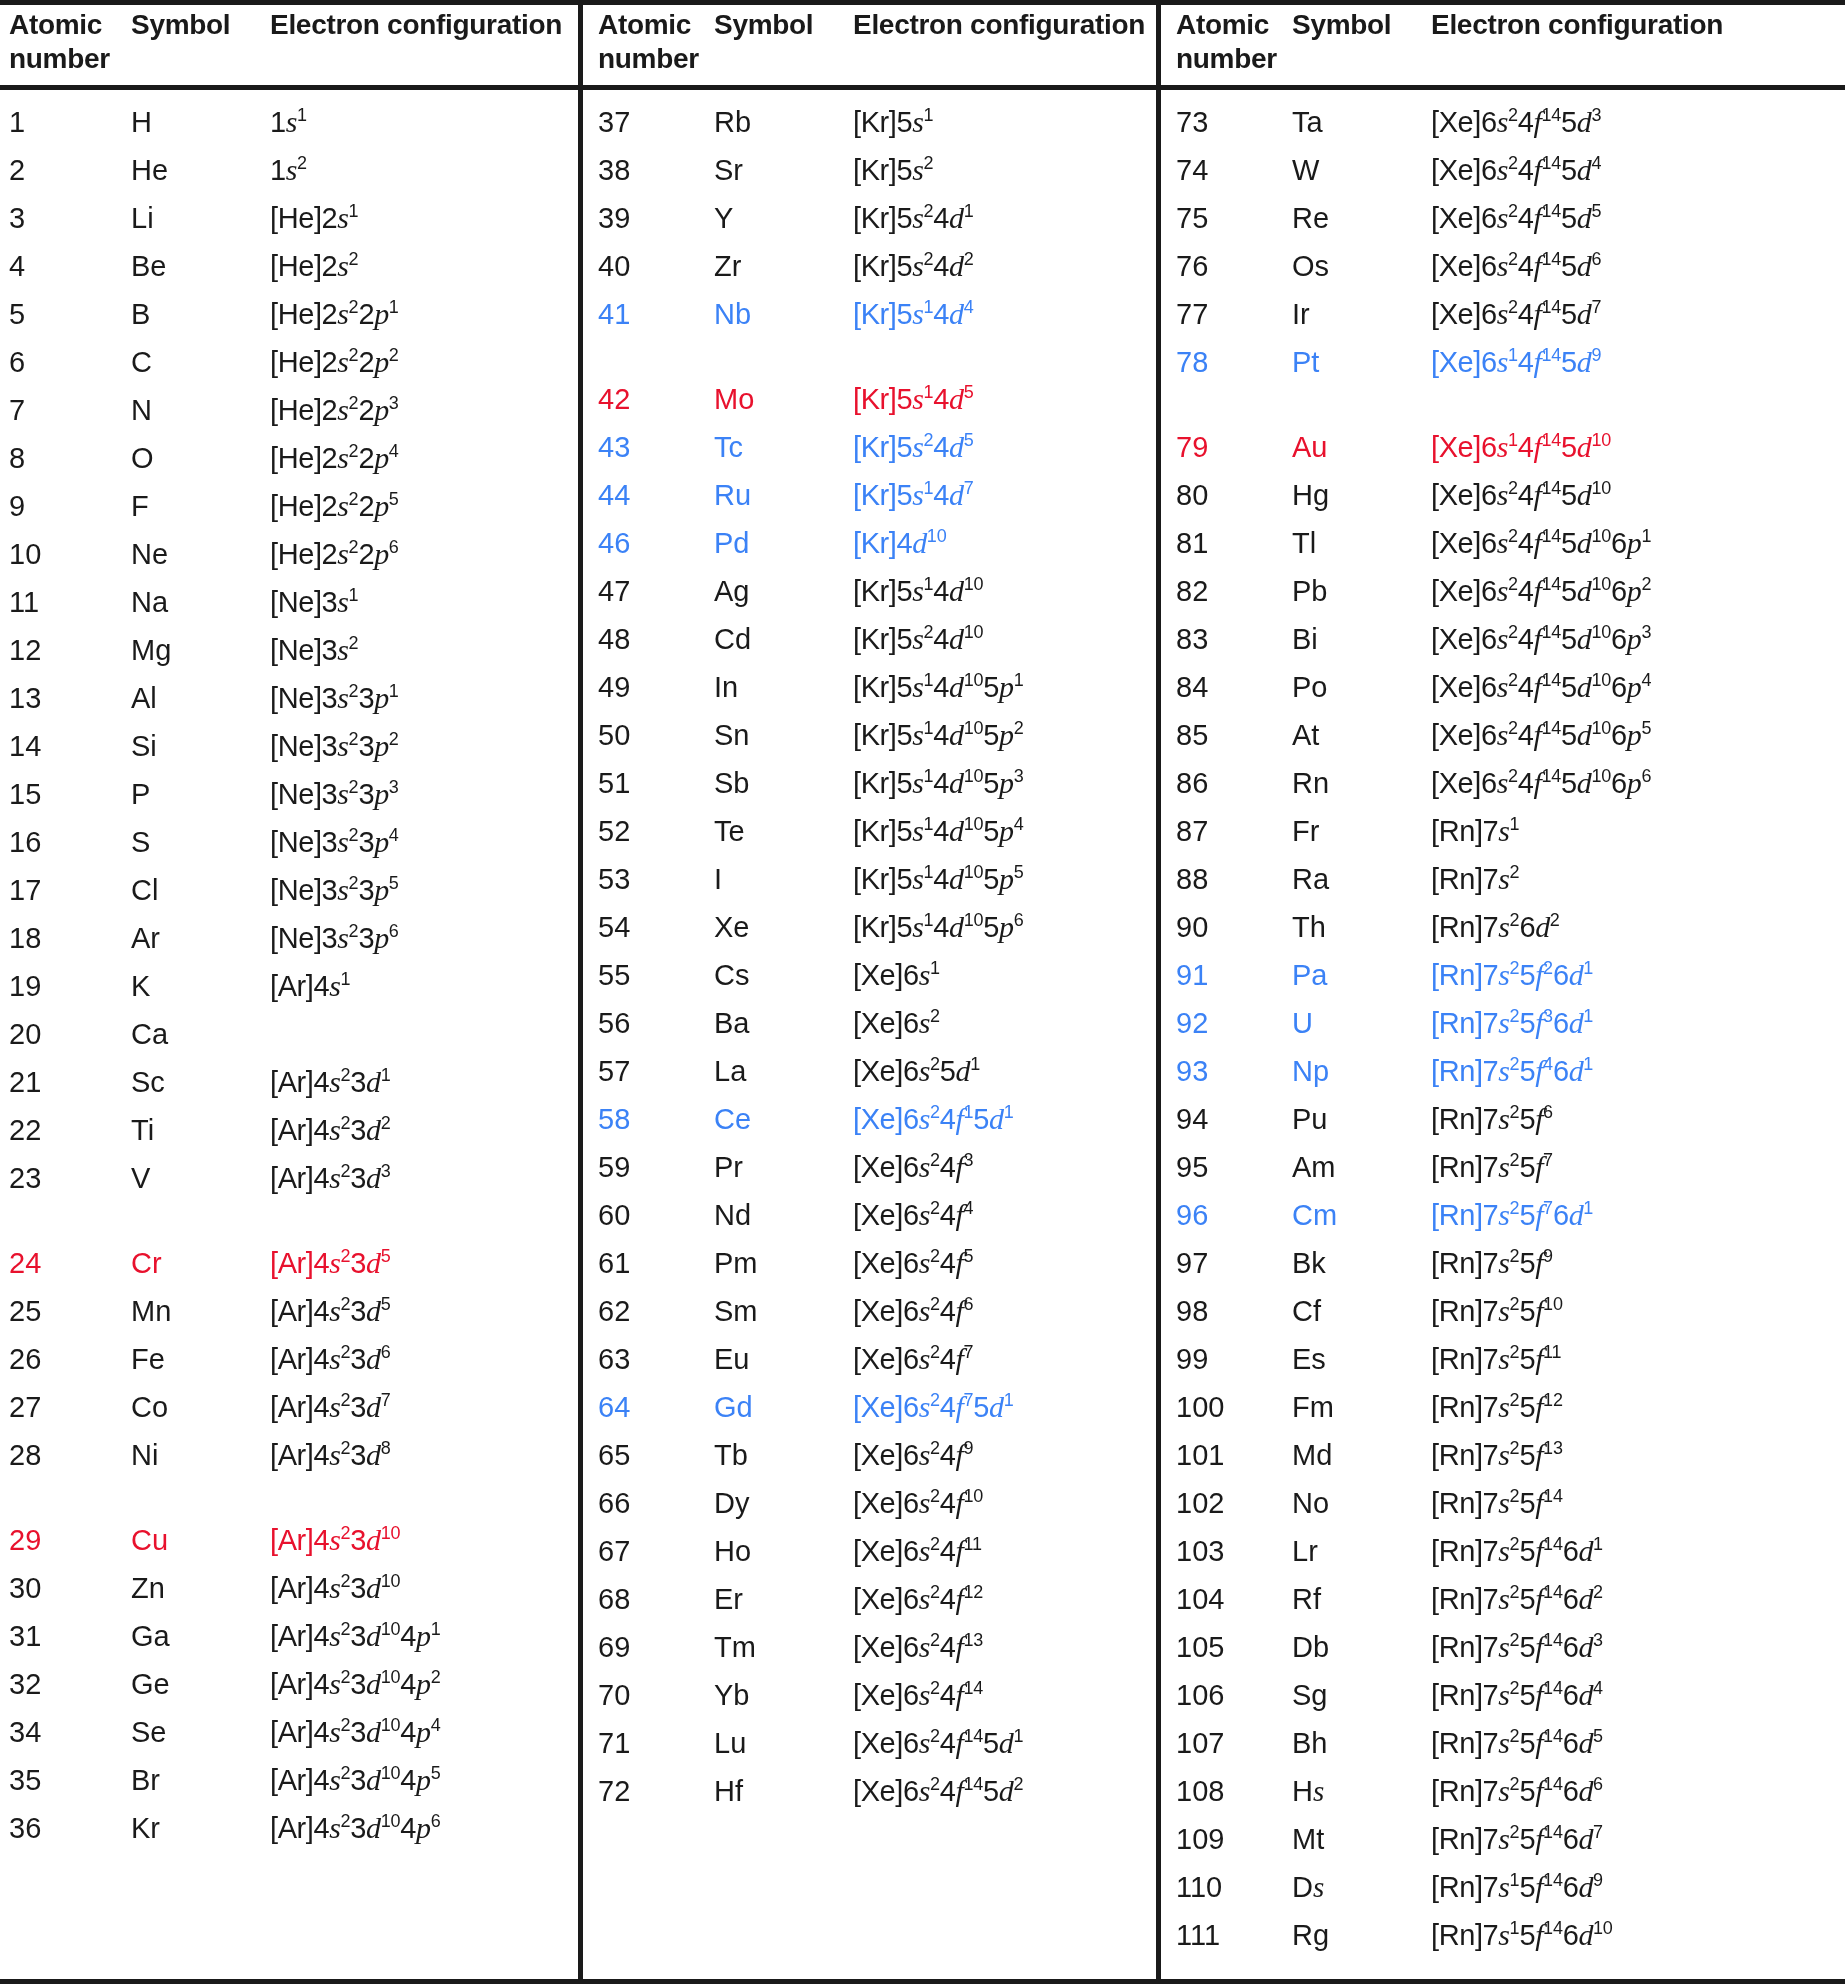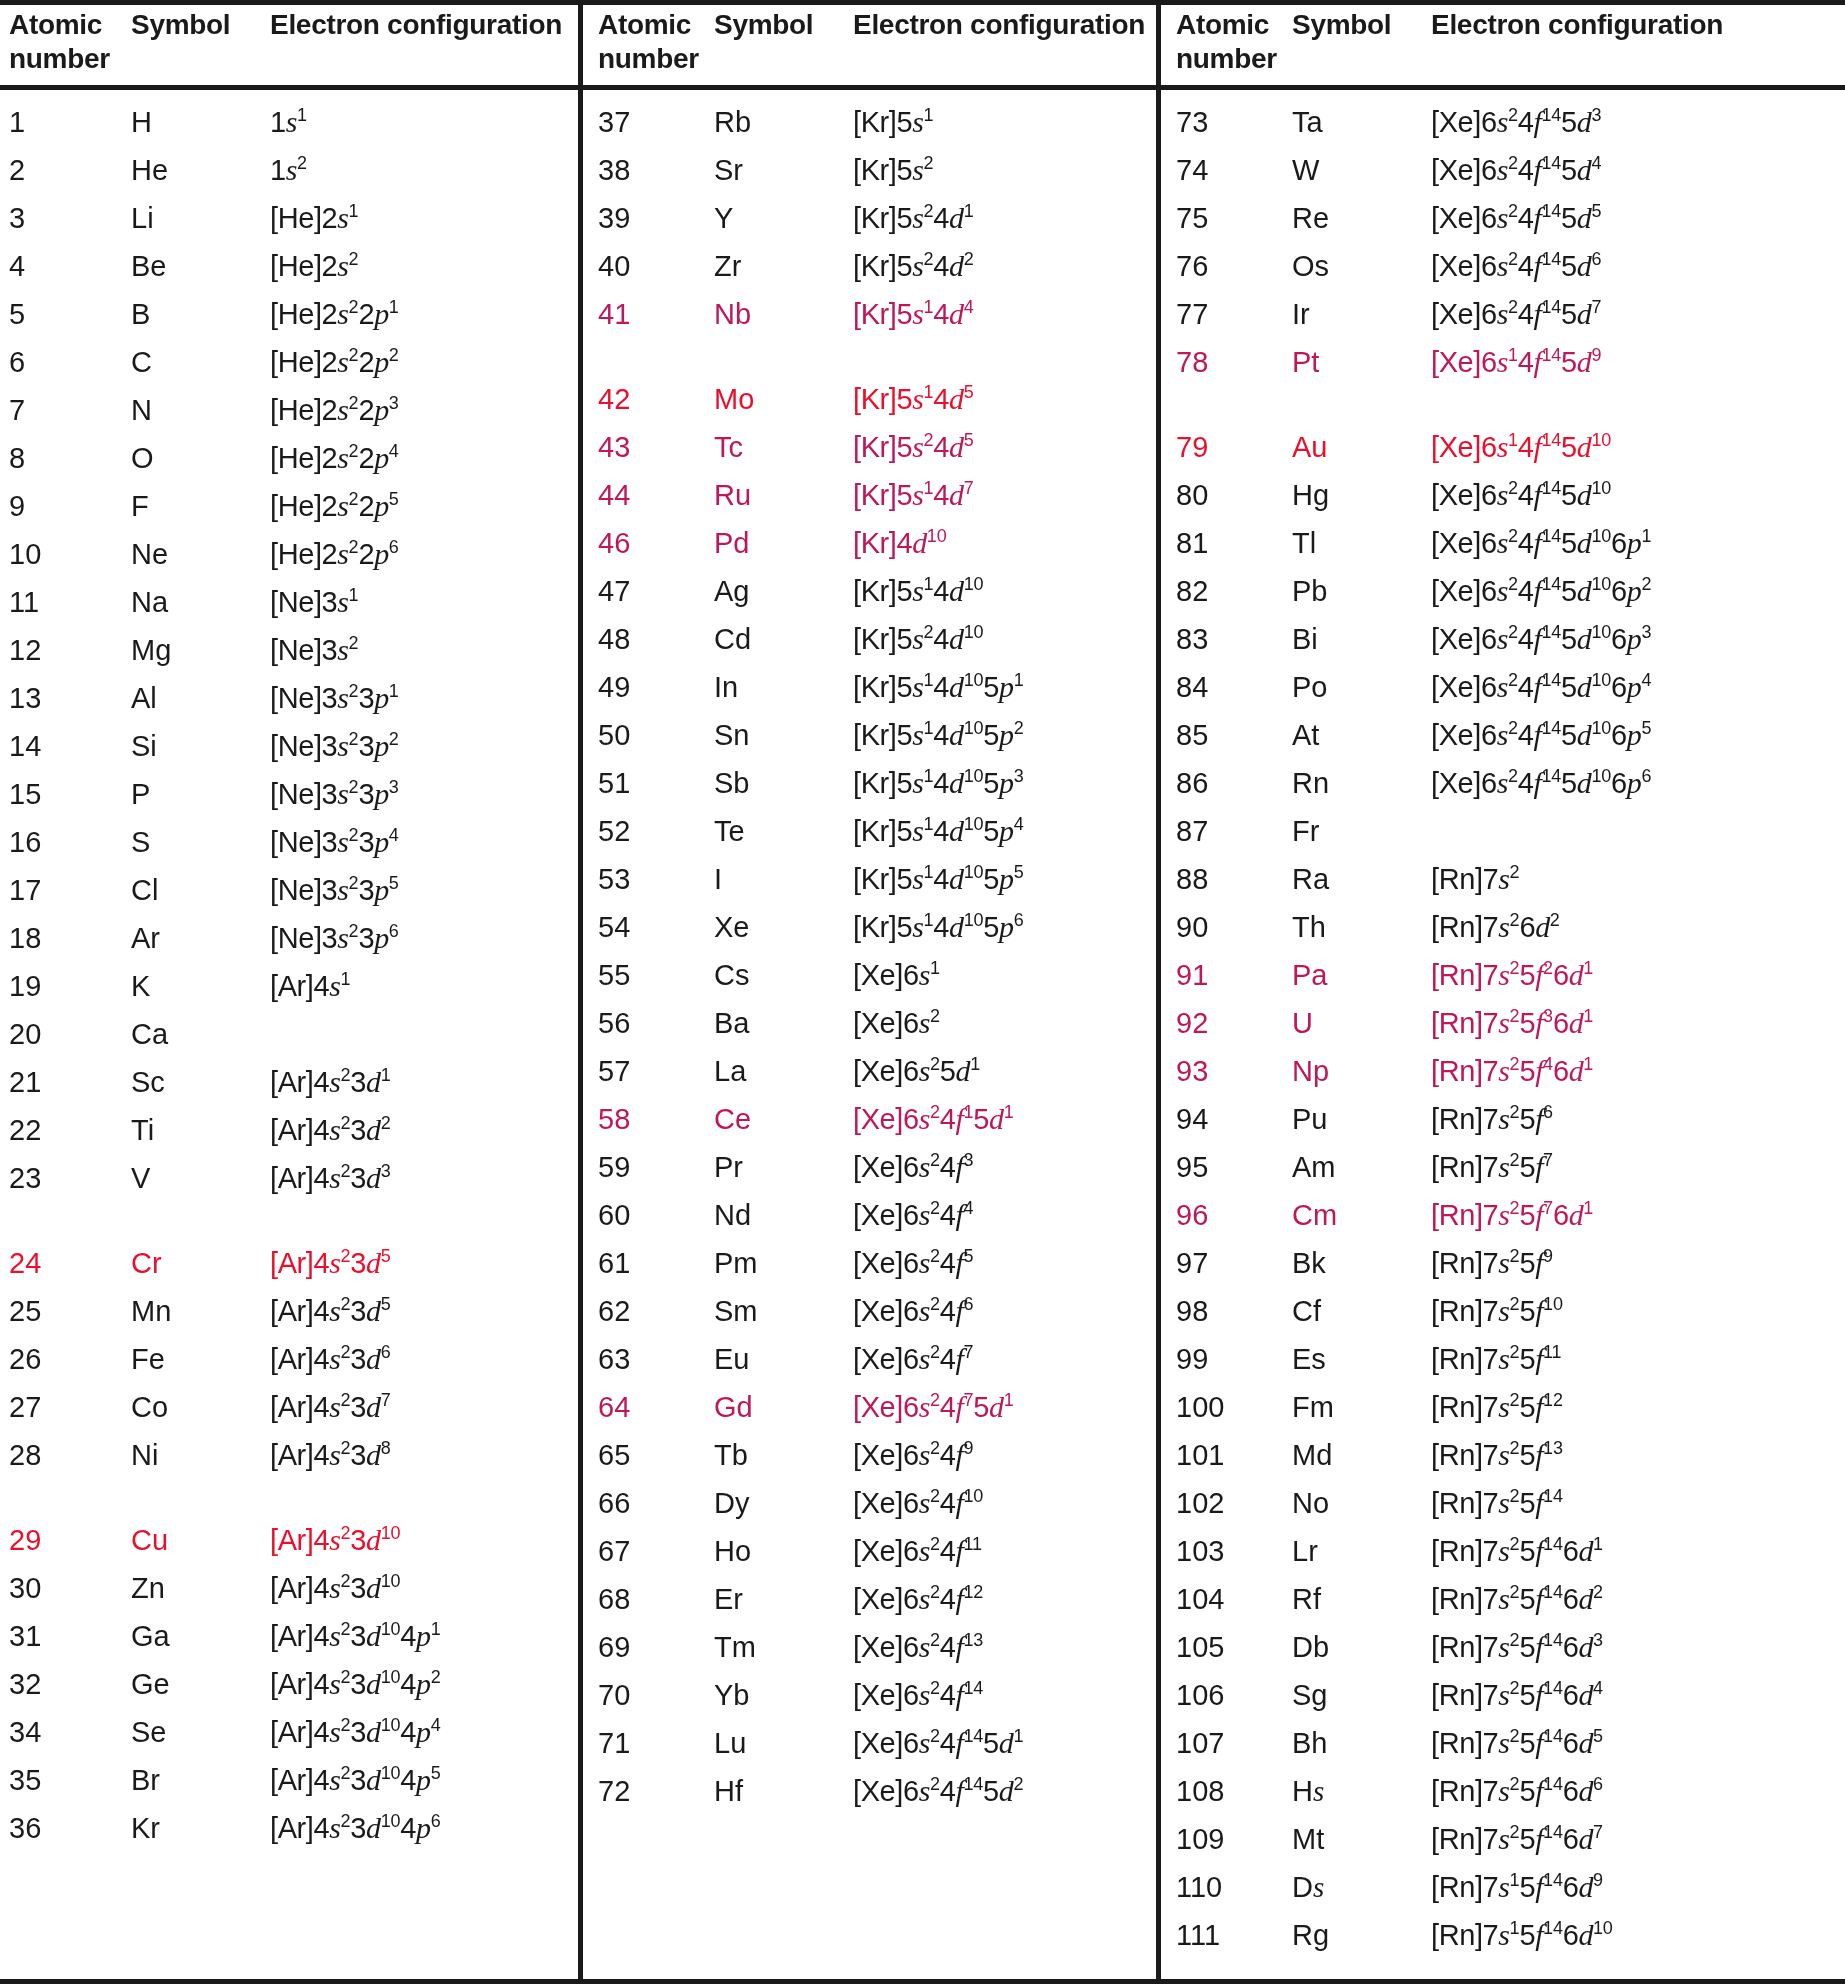--- a/index.html
+++ b/index.html
@@ -102,21 +102,21 @@
     line-height: 0;
     vertical-align: 0.62em;
     letter-spacing: -0.2px;
   }
   .sym i {
     font-style: italic;
     font-family: "Liberation Serif", serif;
   }
 
   .hl-red  { color: #e8112d; margin-top: 37px; }
-  .hl-blue { color: #be185d; }
+  .hl-blue { color: #3b82f6; }
 
   
   #frame-top,
   #frame-bottom {
     position: absolute;
     left: 0; right: 0;
     height: 5.3px;
     background: #1a1a1a;
   }
   #frame-top { top: 0; }
@@ -571,20 +571,21 @@
           <div class="c-cfg cfg">[Xe]6<i>s</i><sup>2</sup>4<i>f</i><sup>14</sup>5<i>d</i><sup>10</sup>6<i>p</i><sup>5</sup></div>
         </div>
         <div class="row ">
           <div class="c-num">86</div>
           <div class="c-sym sym">Rn</div>
           <div class="c-cfg cfg">[Xe]6<i>s</i><sup>2</sup>4<i>f</i><sup>14</sup>5<i>d</i><sup>10</sup>6<i>p</i><sup>6</sup></div>
         </div>
         <div class="row ">
           <div class="c-num">87</div>
           <div class="c-sym sym">Fr</div>
+          <div class="c-cfg cfg">[Rn]7<i>s</i><sup>1</sup></div>
         </div>
         <div class="row ">
           <div class="c-num">88</div>
           <div class="c-sym sym">Ra</div>
           <div class="c-cfg cfg">[Rn]7<i>s</i><sup>2</sup></div>
         </div>
         <div class="row ">
           <div class="c-num">90</div>
           <div class="c-sym sym">Th</div>
           <div class="c-cfg cfg">[Rn]7<i>s</i><sup>2</sup>6<i>d</i><sup>2</sup></div>

